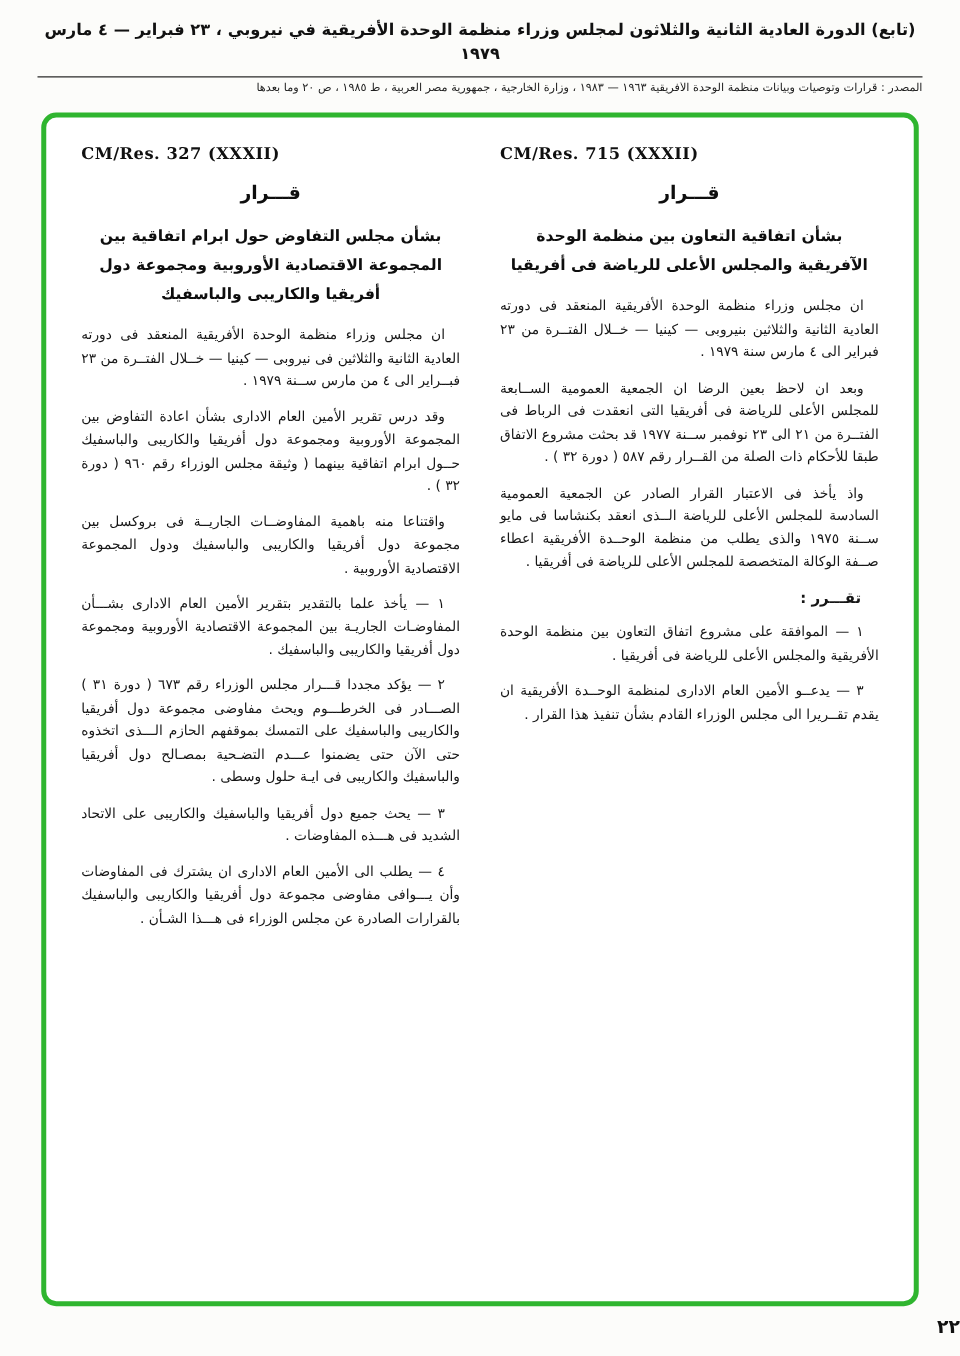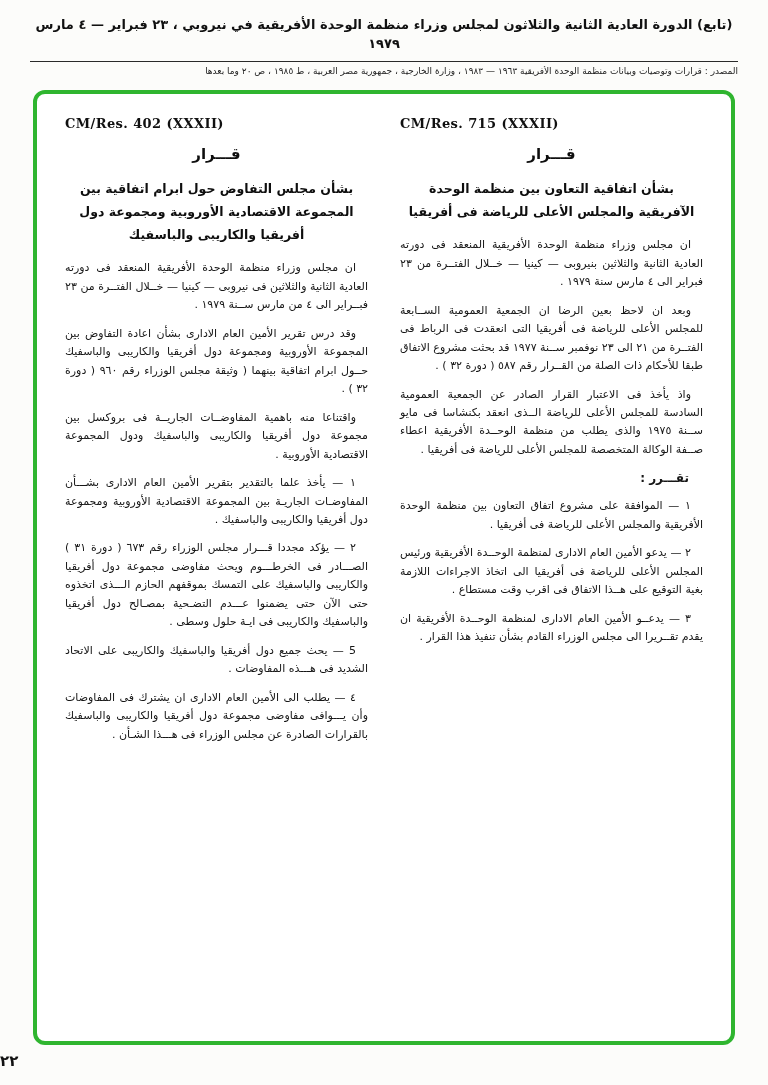--- a/index.html
+++ b/index.html
@@ -108,21 +108,21 @@
     direction: rtl;
     text-align: right;
     padding-right: 14px;
     margin: 12px 0 12px 0;
   }
   .page-num {
     position: absolute;
     top: 1052px;
     left: 0;
     right: 0;
-    text-align: left;
+    text-align: right;
     font-weight: bold;
     font-size: 15px;
     color: #111;
   }
 </style>
 </head>
 <body>
 
 <div>
 
@@ -140,36 +140,35 @@
         <div class="heading">قـــرار</div>
         <div class="title">بشأن اتفاقية التعاون بين منظمة الوحدة الآفريقية والمجلس الأعلى للرياضة فى أفريقيا</div>
 
         <p class="body">ان مجلس وزراء منظمة الوحدة الأفريقية المنعقد فى دورته العادية الثانية والثلاثين بنيروبى — كينيا — خــلال الفتــرة من ٢٣ فبراير الى ٤ مارس سنة ١٩٧٩ .</p>
         <p class="body">وبعد ان لاحظ بعين الرضا ان الجمعية العمومية الســابعة للمجلس الأعلى للرياضة فى أفريقيا التى انعقدت فى الرباط فى الفتــرة من ٢١ الى ٢٣ نوفمبر ســنة ١٩٧٧ قد بحثت مشروع الاتفاق طبقا للأحكام ذات الصلة من القــرار رقم ٥٨٧ ( دورة ٣٢ ) .</p>
         <p class="body">واذ يأخذ فى الاعتبار القرار الصادر عن الجمعية العمومية السادسة للمجلس الأعلى للرياضة الــذى انعقد بكنشاسا فى مايو ســنة ١٩٧٥ والذى يطلب من منظمة الوحــدة الأفريقية اعطاء صــفة الوكالة المتخصصة للمجلس الأعلى للرياضة فى أفريقيا .</p>
 
         <div class="decides">تقـــرر :</div>
 
         <p class="body">١ — الموافقة على مشروع اتفاق التعاون بين منظمة الوحدة الأفريقية والمجلس الأعلى للرياضة فى أفريقيا .</p>
-        <p class="body">٢ — يدعو الأمين العام الادارى لمنظمة الوحــدة الأفريقية ورئيس المجلس الأعلى للرياضة فى أفريقيا الى اتخاذ الاجراءات اللازمة بغية التوقيع على هــذا الاتفاق فى اقرب وقت مستطاع .</p>
         <p class="body">٣ — يدعــو الأمين العام الادارى لمنظمة الوحــدة الأفريقية ان يقدم تقــريرا الى مجلس الوزراء القادم بشأن تنفيذ هذا القرار .</p>
       </div>
 
       <div class="col">
-        <div class="ref">CM/Res. 402 (XXXII)</div>
+        <div class="ref">CM/Res. 327 (XXXII)</div>
         <div class="heading">قـــرار</div>
         <div class="title">بشأن مجلس التفاوض حول ابرام اتفاقية بين المجموعة الاقتصادية الأوروبية ومجموعة دول أفريقيا والكاريبى والباسفيك</div>
 
         <p class="body">ان مجلس وزراء منظمة الوحدة الأفريقية المنعقد فى دورته العادية الثانية والثلاثين فى نيروبى — كينيا — خــلال الفتــرة من ٢٣ فبــراير الى ٤ من مارس ســنة ١٩٧٩ .</p>
         <p class="body">وقد درس تقرير الأمين العام الادارى بشأن اعادة التفاوض بين المجموعة الأوروبية ومجموعة دول أفريقيا والكاريبى والباسفيك حــول ابرام اتفاقية بينهما ( وثيقة مجلس الوزراء رقم ٩٦٠ ( دورة ٣٢ ) .</p>
         <p class="body">واقتناعا منه باهمية المفاوضــات الجاريــة فى بروكسل بين مجموعة دول أفريقيا والكاريبى والباسفيك ودول المجموعة الاقتصادية الأوروبية .</p>
 
         <p class="body">١ — يأخذ علما بالتقدير بتقرير الأمين العام الادارى بشـــأن المفاوضـات الجاريـة بين المجموعة الاقتصادية الأوروبية ومجموعة دول أفريقيا والكاريبى والباسفيك .</p>
         <p class="body">٢ — يؤكد مجددا قـــرار مجلس الوزراء رقم ٦٧٣ ( دورة ٣١ ) الصـــادر فى الخرطـــوم ويحث مفاوضى مجموعة دول أفريقيا والكاريبى والباسفيك على التمسك بموقفهم الحازم الـــذى اتخذوه حتى الآن حتى يضمنوا عـــدم التضـحية بمصـالح دول أفريقيا والباسفيك والكاريبى فى ايـة حلول وسطى .</p>
-        <p class="body">5 — يحث جميع دول أفريقيا والباسفيك والكاريبى على الاتحاد الشديد فى هـــذه المفاوضات .</p>
+        <p class="body">٣ — يحث جميع دول أفريقيا والباسفيك والكاريبى على الاتحاد الشديد فى هـــذه المفاوضات .</p>
         <p class="body">٤ — يطلب الى الأمين العام الادارى ان يشترك فى المفاوضات وأن يـــوافى مفاوضى مجموعة دول أفريقيا والكاريبى والباسفيك بالقرارات الصادرة عن مجلس الوزراء فى هـــذا الشـأن .</p>
       </div>
 
     </div>
   </div>
 
   <div class="page-num">٢٢</div>
 
 </div>
 

